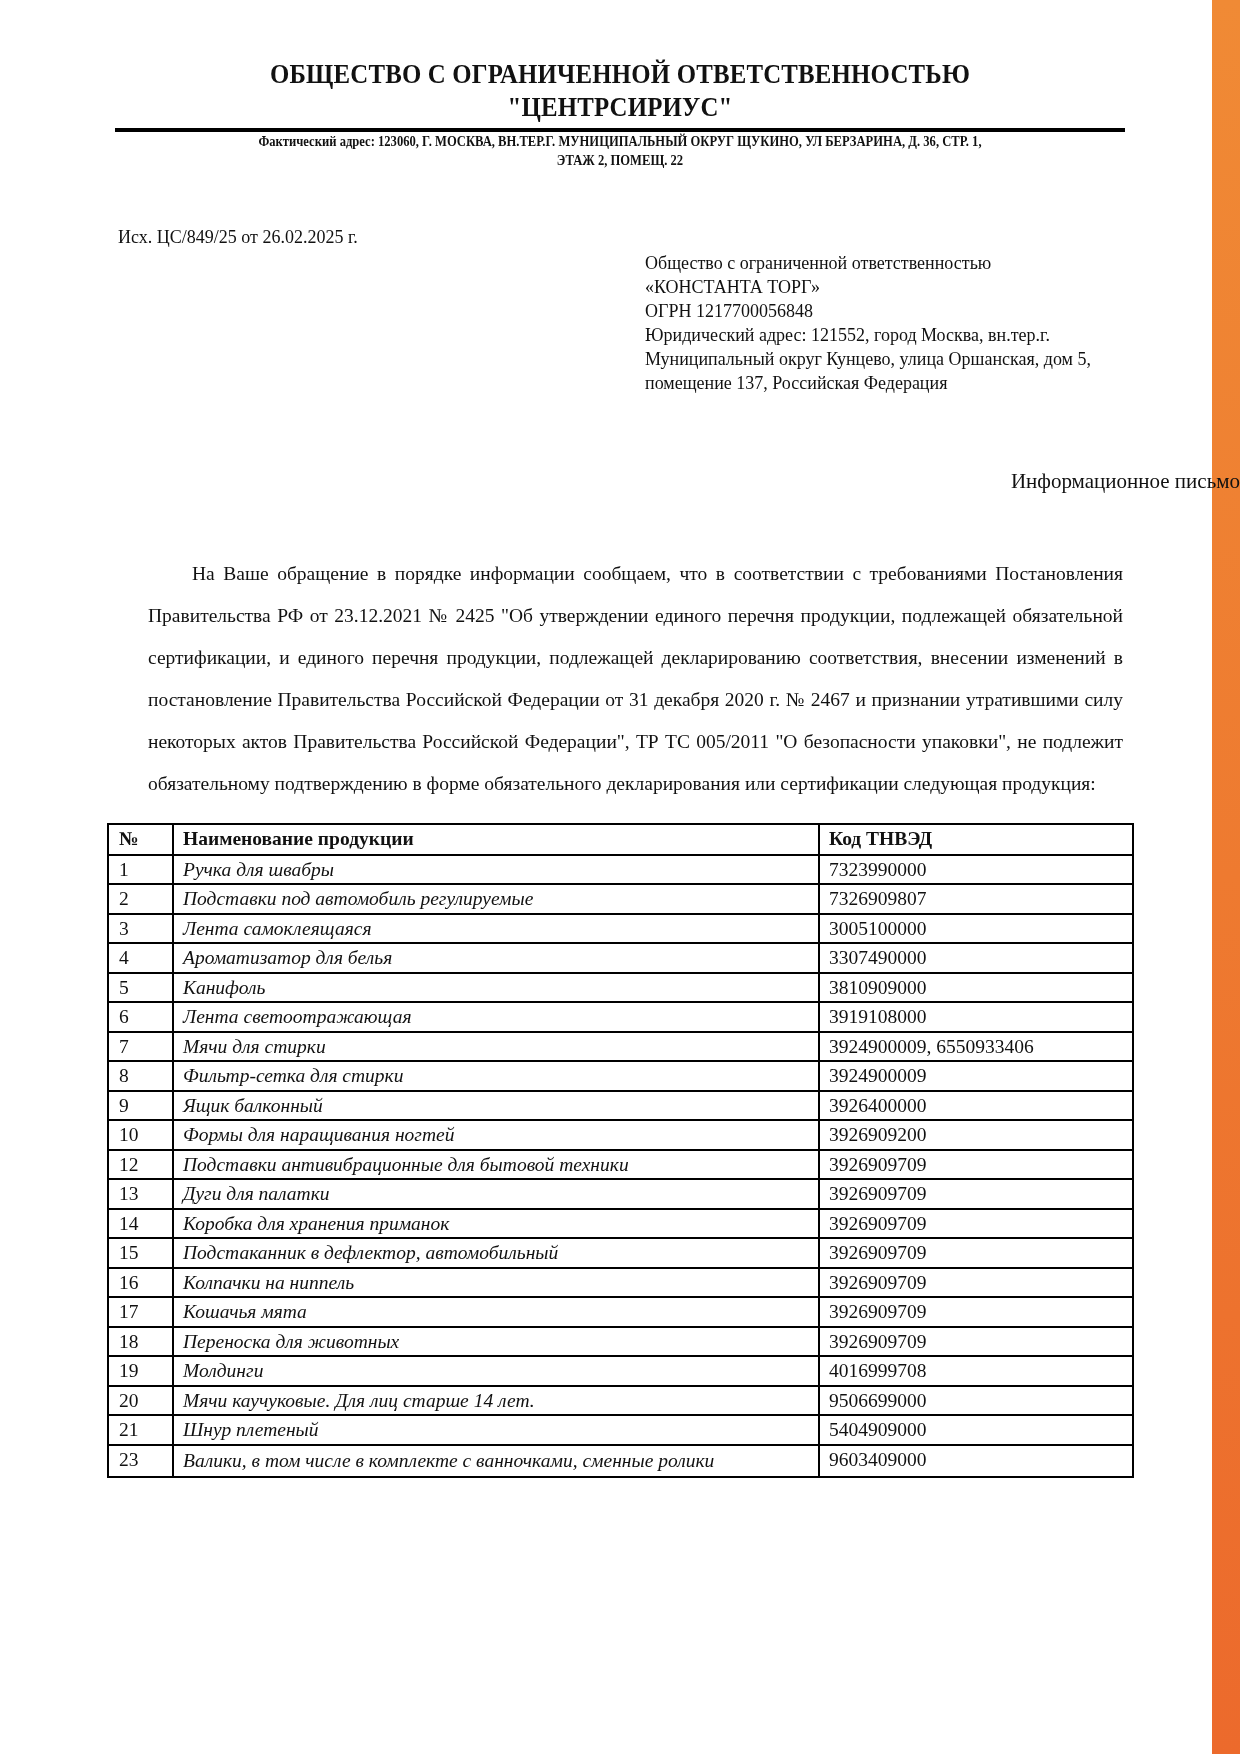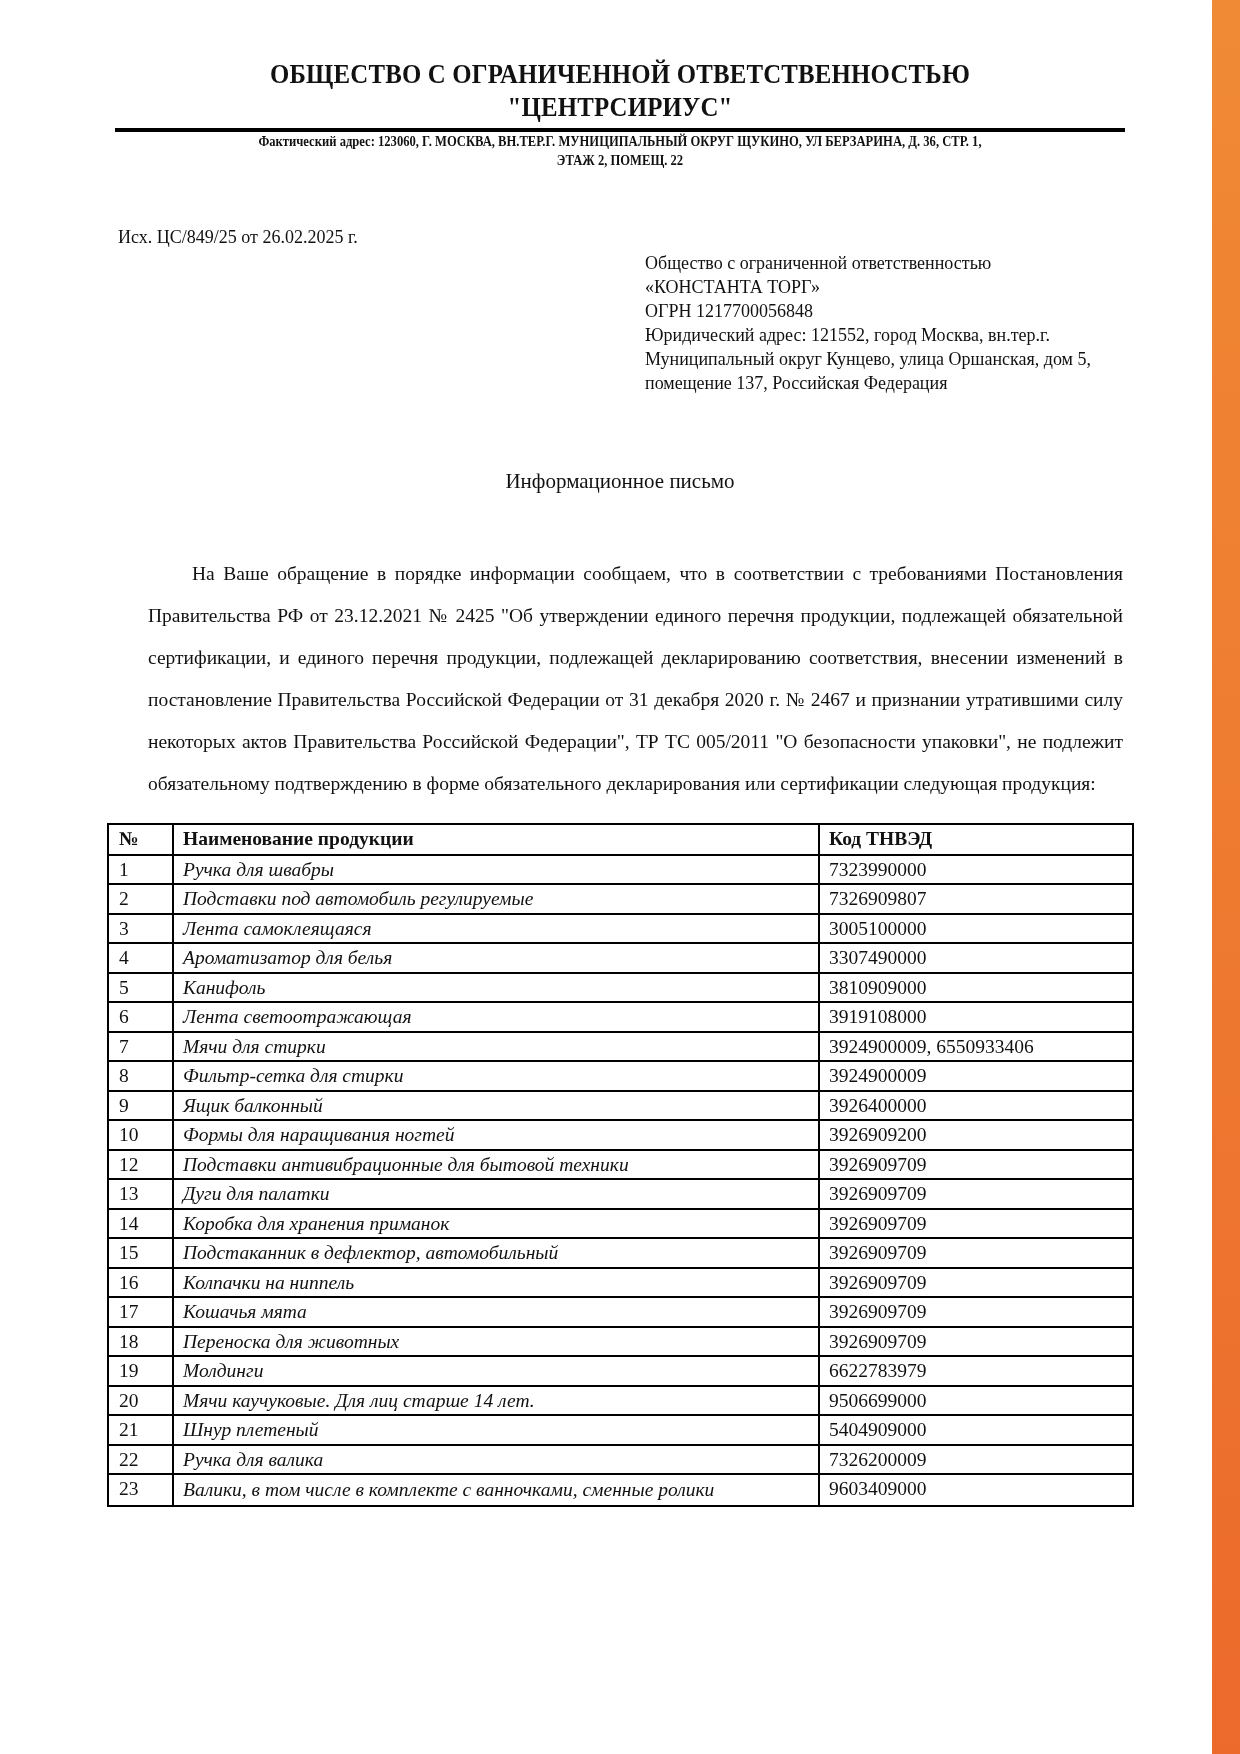--- a/index.html
+++ b/index.html
@@ -10,21 +10,21 @@
   .company-name { position: absolute; left: 110px; width: 1020px; top: 58px; text-align: center;
                   font-weight: bold; font-size: 27px; line-height: 33px; letter-spacing: 0.2px;
                   transform: scaleX(0.92); transform-origin: center top; }
   .rule { position: absolute; left: 115px; top: 128px; width: 1010px; height: 4px; background: #000; }
   .actual-address { position: absolute; left: 150px; width: 940px; top: 132px; text-align: center;
                     font-weight: bold; font-size: 14px; line-height: 19px;
                     transform: scaleX(0.9); transform-origin: center top; }
   .outgoing-ref { position: absolute; left: 118px; top: 226px; font-size: 18px; line-height: 22px; }
   .recipient { position: absolute; left: 645px; top: 251px; font-size: 18px; line-height: 24px; }
   .recipient div { white-space: nowrap; }
-  .letter-title { position: absolute; left: 0; width: 1240px; top: 468px; text-align: center;
+  .letter-title { position: absolute; left: 0; width: 1240px; top: 468px; text-align: right;
                   font-size: 21px; line-height: 26px; padding-right: 0; }
   .letter-title span { display: inline-block; transform: translateX(0px); }
   .body-text { position: absolute; left: 148px; width: 975px; top: 553px; font-size: 19.5px;
                line-height: 42px; text-align: justify; text-indent: 44px; }
   table.products { position: absolute; left: 107px; top: 823px; width: 1027px; border-collapse: collapse;
                    font-size: 19.5px; }
   table.products td, table.products th { border: 2px solid #000; padding: 0 9px 0 9px;
                    height: 27.5px; line-height: 27.5px; vertical-align: top; text-align: left; }
   table.products th { font-weight: bold; height: 28.5px; line-height: 28.5px; }
   table.products td.num, table.products th.num { width: 44px; padding-left: 10px; }
@@ -155,36 +155,31 @@
         <td class="code">3926909709</td>
       </tr>
       <tr>
         <td class="num">18</td>
         <td class="name">Переноска для животных</td>
         <td class="code">3926909709</td>
       </tr>
       <tr>
         <td class="num">19</td>
         <td class="name">Молдинги</td>
-        <td class="code">6622783979</td>
+        <td class="code">4016999708</td>
       </tr>
       <tr>
         <td class="num">20</td>
         <td class="name">Мячи каучуковые. Для лиц старше 14 лет.</td>
         <td class="code">9506699000</td>
       </tr>
       <tr>
         <td class="num">21</td>
         <td class="name">Шнур плетеный</td>
         <td class="code">5404909000</td>
       </tr>
       <tr>
-        <td class="num">22</td>
-        <td class="name">Ручка для валика</td>
-        <td class="code">7326200009</td>
-      </tr>
-      <tr>
         <td class="num">23</td>
         <td class="name multiline">Валики, в том числе в комплекте с ванночками, сменные ролики</td>
         <td class="code">9603409000</td>
       </tr>
     </tbody>
 </table>
 
 </body></html>

